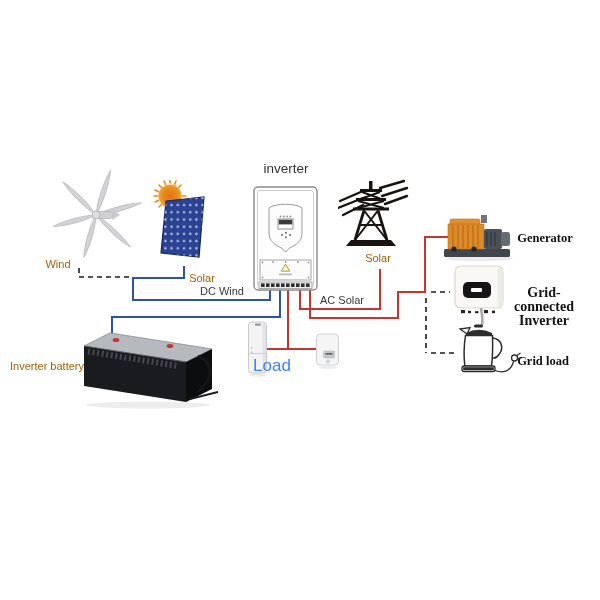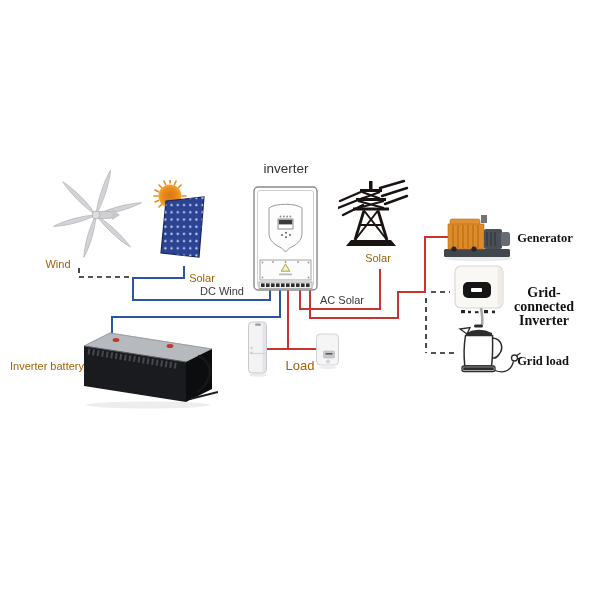--- a/index.html
+++ b/index.html
@@ -247,15 +247,15 @@
   <div class="label c" style="left:358px;top:252px;width:40px">Solar</div>
   <div class="wire-label" style="left:196px;top:285px;width:52px">DC Wind</div>
   <div class="wire-label" style="left:316px;top:294px;width:52px">AC Solar</div>
   <div class="label-serif" style="left:510px;top:231px;width:70px">Generator</div>
   <div class="label-serif" style="left:498px;top:286px;width:92px;font-size:14px">
     <span style="display:block">Grid-connected</span>
     <span style="display:block">Inverter</span>
   </div>
   <div class="label-serif" style="left:508px;top:354px;width:70px">Grid load</div>
   <div class="label" style="left:10px;top:360px;width:90px">Inverter battery</div>
-  <div class="label c" style="left:279px;top:359px;width:42px;font-size:13px;color:#a16207">Load</div>
+  <div class="label c" style="left:251px;top:359px;width:42px;font-size:17px;color:#3b82f6">Load</div>
 
 </div>
 
 </body></html>

